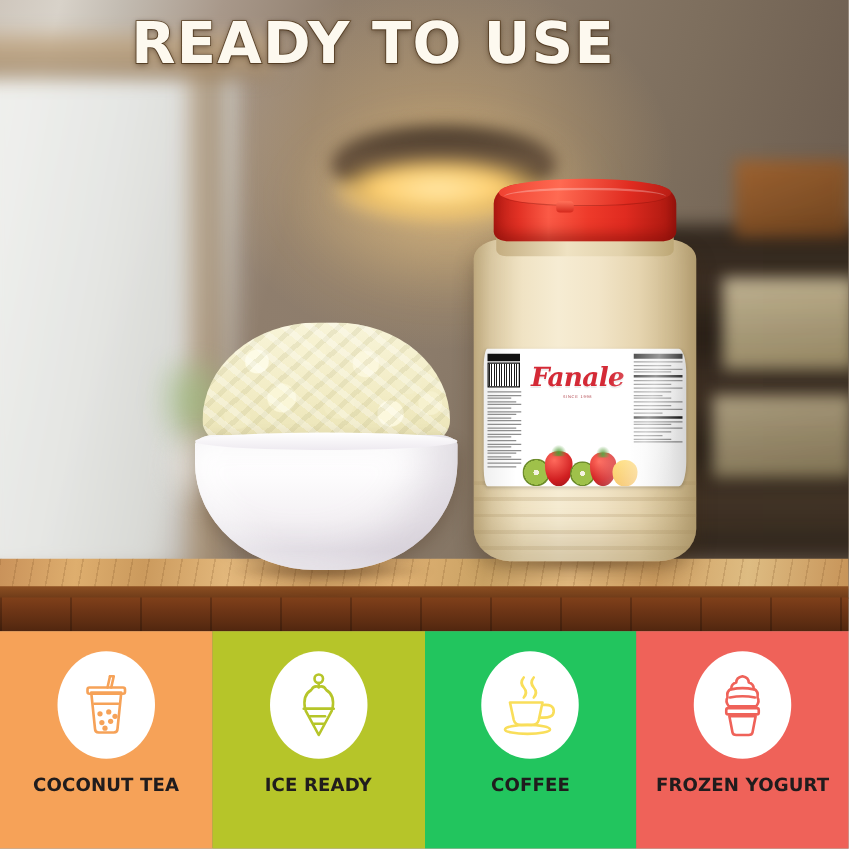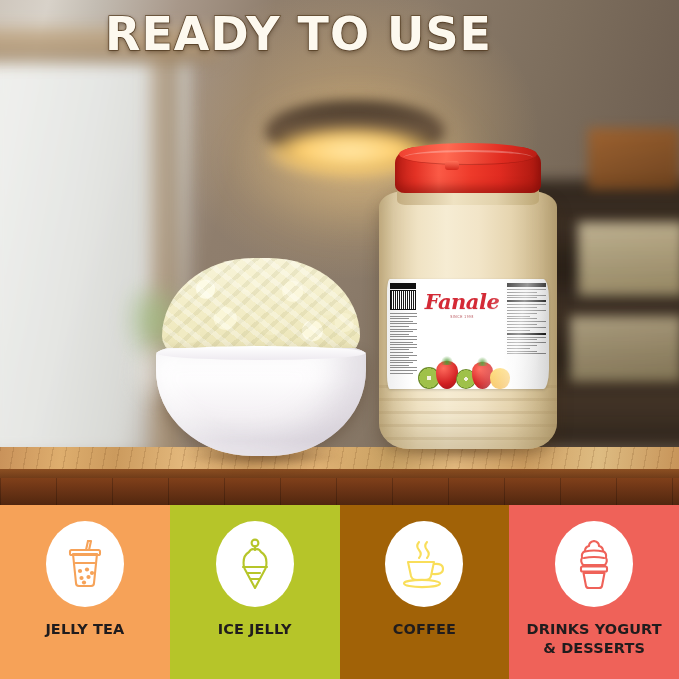--- a/index.html
+++ b/index.html
@@ -349,21 +349,21 @@
     display:flex;
   }
   .feature {
     flex:1 1 0;
     display:flex; flex-direction:column;
     align-items:center; justify-content:flex-start;
     padding-top:16px;
   }
   .f-orange { background:#f6a258; }
   .f-green  { background:#b6c529; }
-  .f-yellow { background:#a16207; }
+  .f-yellow { background:#22c55e; }
   .f-red    { background:#ef6259; }
 
   .icon-badge {
     width:78px; height:86px;
     border-radius:50%;
     background:#ffffff;
     display:flex; align-items:center; justify-content:center;
   }
   .icon-badge svg { display:block; }
   .f-label {
@@ -519,38 +519,38 @@
           <path d="M13.5 25 L32.5 25"></path>
           <circle cx="18" cy="33" r="2.1" fill="#f6a258" stroke="none"></circle>
           <circle cx="25" cy="31.5" r="2.1" fill="#f6a258" stroke="none"></circle>
           <circle cx="30" cy="35" r="2.1" fill="#f6a258" stroke="none"></circle>
           <circle cx="19.5" cy="40" r="2.1" fill="#f6a258" stroke="none"></circle>
           <circle cx="26.5" cy="39" r="2.1" fill="#f6a258" stroke="none"></circle>
           <circle cx="22" cy="44.5" r="2.1" fill="#f6a258" stroke="none"></circle>
         </svg>
       </div>
       <div class="f-label">
-        <span>JELLY TEA</span>
+        <span>COCONUT TEA</span>
       </div>
     </div>
 
     <div class="feature f-green">
       <div class="icon-badge">
         <svg width="44" height="54" viewBox="0 0 44 54" fill="none" stroke="#b6c529" stroke-width="2.1" stroke-linecap="round" stroke-linejoin="round">
           <circle cx="22" cy="6" r="3.4"></circle>
           <path d="M22 9.4 L22 13"></path>
           <path d="M11 30 Q9 19 16 15 Q18 11 22 12.5 Q26 11 28 15 Q35 19 33 30 Z"></path>
           <path d="M10 30 L34 30"></path>
           <path d="M11.5 31.5 L22 51 L32.5 31.5"></path>
           <path d="M15 36 L27 36"></path>
           <path d="M18 42 L26 42"></path>
         </svg>
       </div>
       <div class="f-label">
-        <span>ICE JELLY</span>
+        <span>ICE READY</span>
       </div>
     </div>
 
     <div class="feature f-yellow">
       <div class="icon-badge">
         <svg width="52" height="50" viewBox="0 0 52 50" fill="none" stroke="#f9de5a" stroke-width="2.1" stroke-linecap="round" stroke-linejoin="round">
           <path d="M21 3 Q17.5 7 21 11 Q24.5 15 21 19"></path>
           <path d="M29 3 Q25.5 7 29 11 Q32.5 15 29 19"></path>
           <path d="M10 23 L36 23 L33 37 Q32 41 27 41 L19 41 Q14 41 13 37 Z"></path>
           <path d="M36 25 Q45 24 45 30 Q45 36 34 35"></path>
@@ -566,19 +566,18 @@
       <div class="icon-badge">
         <svg width="44" height="52" viewBox="0 0 44 52" fill="none" stroke="#ef6259" stroke-width="2.1" stroke-linecap="round" stroke-linejoin="round">
           <path d="M22 3 Q27 4 27 8 Q31 9 31 13 Q35 15 34 20 Q36 23 33 27 L11 27 Q8 23 10 20 Q9 15 13 13 Q13 9 17 8 Q17 4 22 3 Z"></path>
           <path d="M12 20 Q22 18 32 20"></path>
           <path d="M13 13.5 Q22 11.5 31 13.5"></path>
           <rect x="9" y="28.5" width="26" height="5" rx="1.6"></rect>
           <path d="M11.5 35 L14 48 Q14.4 50 17 50 L27 50 Q29.6 50 30 48 L32.5 35 Z"></path>
         </svg>
       </div>
       <div class="f-label">
-        <span>DRINKS YOGURT</span>
-        <span>&amp; DESSERTS</span>
+        <span>FROZEN YOGURT</span>
       </div>
     </div>
 
   </div>
 </div>
 
 </body></html>

